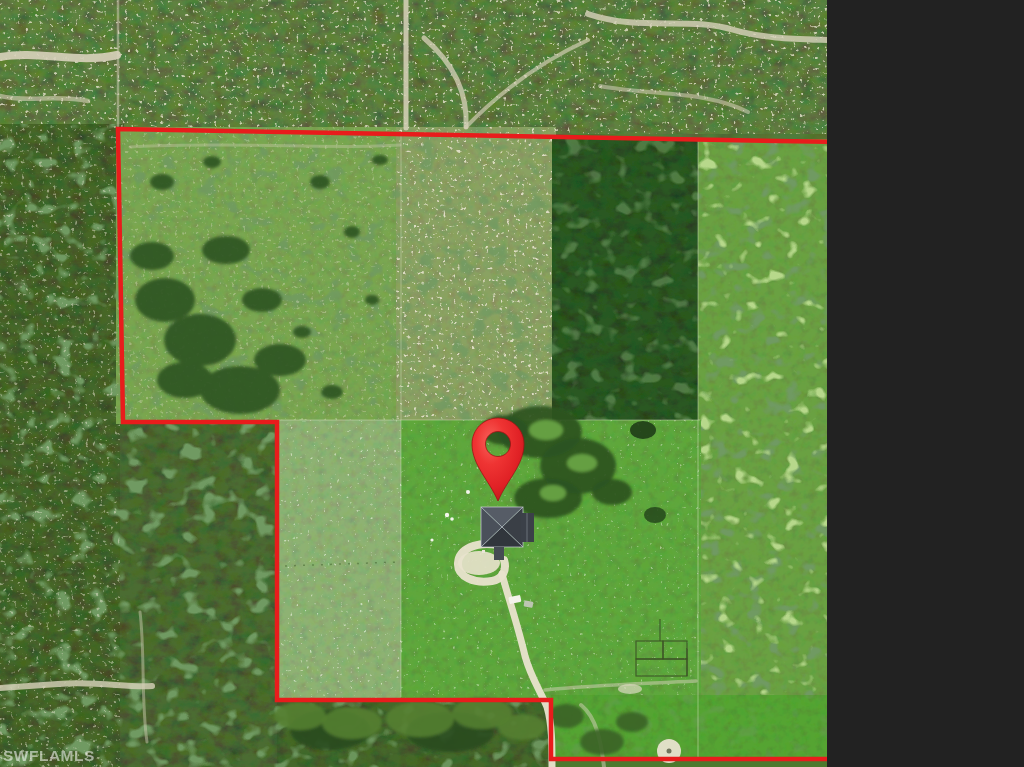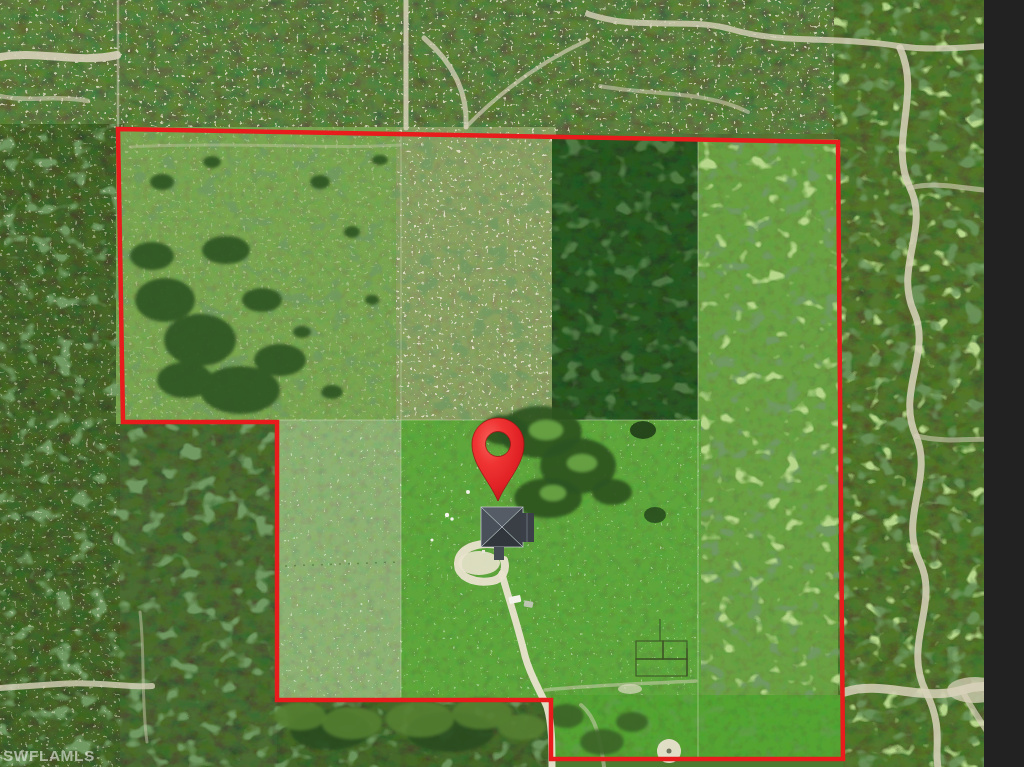--- a/index.html
+++ b/index.html
@@ -1,16 +1,16 @@
 <!DOCTYPE html>
 <html><head>
 <meta charset="utf-8">
 <style>
   html,body{margin:0;padding:0;background:#222;}
-  .stage{position:relative;width:984px;height:767px;overflow:hidden;font-family:"Liberation Sans",sans-serif;}
+  .stage{position:relative;width:827px;height:767px;overflow:hidden;font-family:"Liberation Sans",sans-serif;}
   svg{display:block;}
   .trail{stroke:#d8d2bb;fill:none;stroke-linecap:round;stroke-linejoin:round;}
   .drive{stroke:#e9e3cd;fill:none;stroke-linecap:round;stroke-linejoin:round;}
   .divline{stroke:#e9ecd8;fill:none;}
   .pen{stroke:#3c4f27;fill:none;stroke-width:1.2;opacity:.85;}
   .ridge{stroke:#a9b1ba;stroke-width:1;fill:none;opacity:.9;}
   text{user-select:none;}
 </style>
 </head>
 <body>

